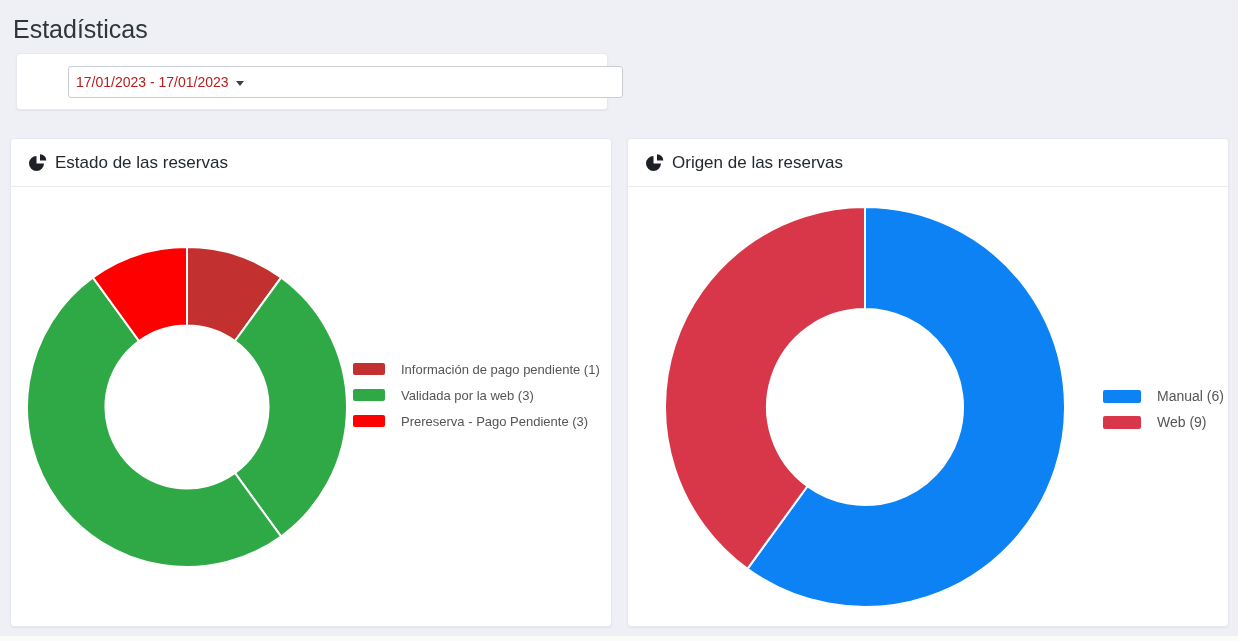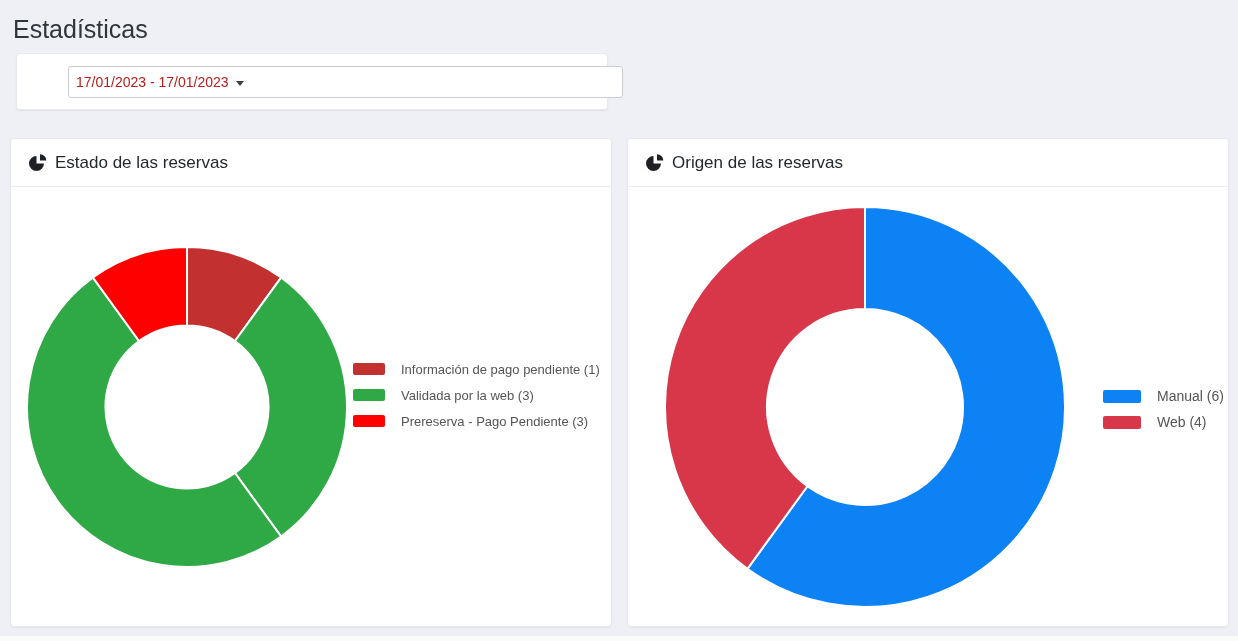--- a/index.html
+++ b/index.html
@@ -115,19 +115,19 @@
         <path d="M205,5 A200,200 0 1 1 87.4429495415054,366.8033988749895 L147.39704527533763,284.28366544874484 A98,98 0 1 0 205,107 Z" fill="#0c82f5" stroke="#ffffff" stroke-width="2"></path>
         <path d="M87.4429495415054,366.8033988749895 A200,200 0 0 1 204.99999999999997,5 L204.99999999999997,107 A98,98 0 0 0 147.39704527533763,284.28366544874484 Z" fill="#d8374a" stroke="#ffffff" stroke-width="2"></path>
       </svg>
     <div class="legend" id="legend-1">
         <div class="legend-item">
           <span class="legend-swatch" style="background: rgb(12, 130, 245);"></span>
           <span>Manual (6)</span>
         </div>
         <div class="legend-item">
           <span class="legend-swatch" style="background: rgb(216, 55, 74);"></span>
-          <span>Web (4)</span>
+          <span>Web (9)</span>
         </div>
       </div>
   </div>
 </div>
 
 <div class="bottom-strip"></div>
 
 </body></html>

